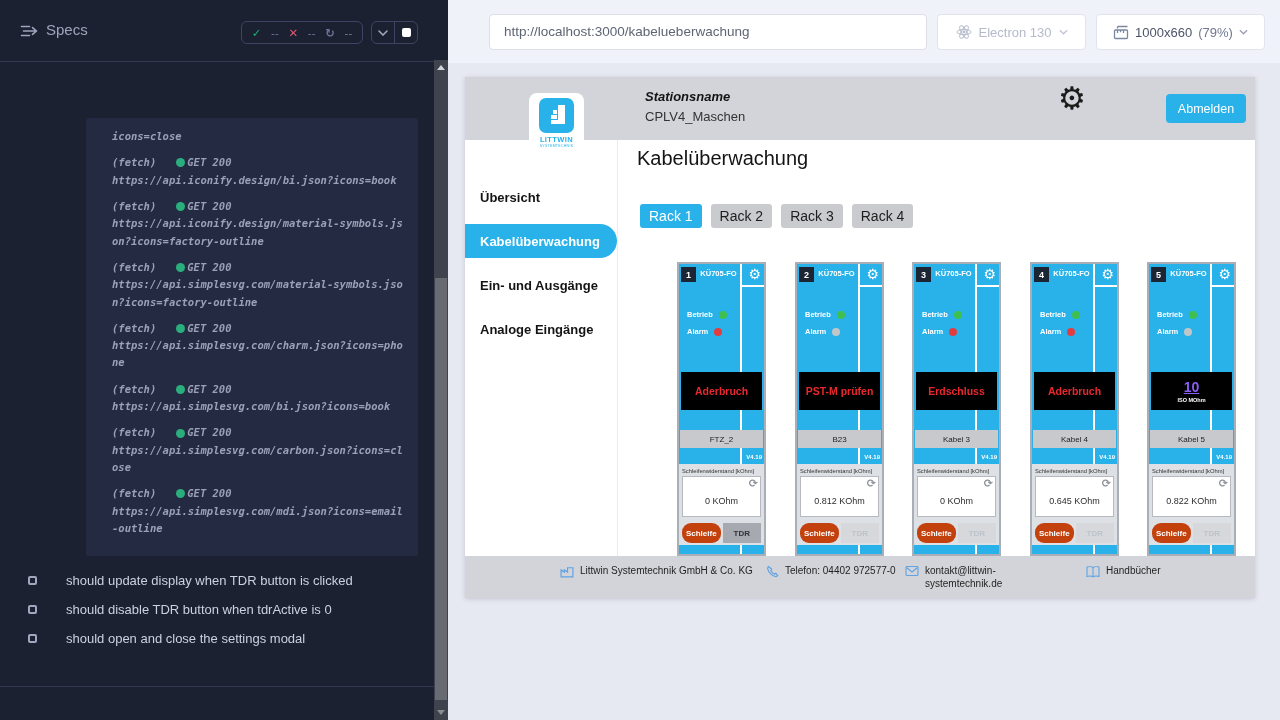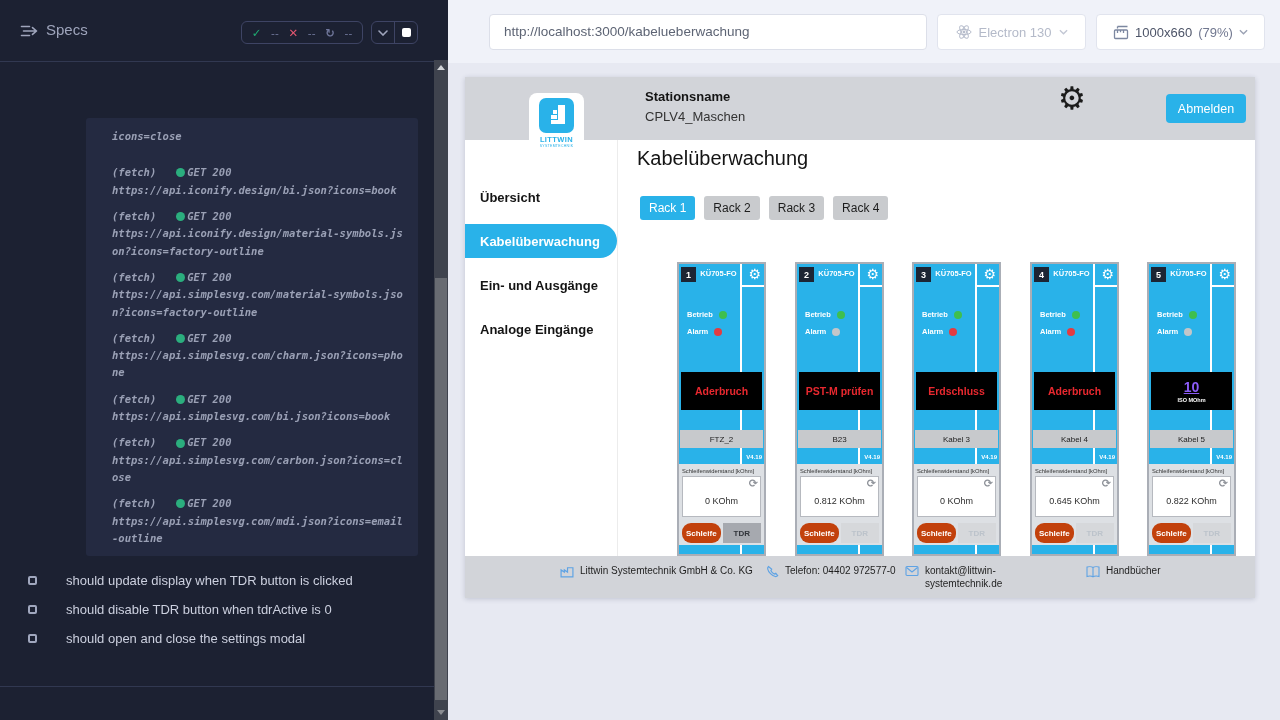--- a/index.html
+++ b/index.html
@@ -36,21 +36,21 @@
 
   .log-box { position:absolute; left:86px; top:118px; width:332px; height:438px;
     background:#242a41; border-radius:3px; padding:10px 10px 10px 26px; overflow:hidden;
     font-family:"DejaVu Sans Mono", monospace; font-style:italic; font-weight:600;
     font-size:10.5px; color:#9aa0b5; line-height:1.65; }
   .log-entry { margin-bottom:9px; }
   .log-line1 { display:flex; align-items:center; }
   .log-dot { display:inline-block; width:9px; height:9px; border-radius:50%;
     background:#2bae7e; margin-left:20px; margin-right:2px; }
   .log-url { word-break:break-all; }
-  .log-cont { margin-bottom:19px; }
+  .log-cont { margin-bottom:9px; }
 
   .tests { position:absolute; left:0; top:566px; width:434px; }
   .test-item { display:flex; align-items:center; gap:29px; padding:7px 0 7px 28px;
     color:#ccd0df; font-size:13px; cursor:pointer; }
   .test-icon { width:9px; height:9px; border:2px solid #a0a7be; border-radius:2px; flex:0 0 auto; }
   .tests-divider { position:absolute; left:0; top:686px; width:434px; border-top:1px solid #313851; }
 
   
   .v-scrollbar { position:absolute; left:434px; top:60px; width:14px; height:660px; background:#3f434e; }
   .sb-up { position:absolute; top:5px; left:3px; width:0; height:0;
@@ -77,40 +77,40 @@
   .app { position:absolute; left:17px; top:77px; width:790px; height:521px; background:#fff;
     box-shadow:0 1px 5px rgba(40,50,80,.20); overflow:hidden; }
   .app-header { position:absolute; left:0; top:0; width:790px; height:63px; background:#d2d4d9; }
   .logo-card { position:absolute; left:64px; top:16px; width:55px; height:64px; background:#fff;
     border-radius:8px; z-index:6; display:flex; flex-direction:column; align-items:center; padding-top:5px; }
   .logo-icon { width:35px; height:35px; background:#29b2e9; border-radius:7px; display:flex;
     align-items:center; justify-content:center; }
   .logo-title { color:#29b2e9; font-weight:bold; font-size:7.5px; letter-spacing:.4px; margin-top:2px; }
   .logo-sub { color:#29b2e9; font-size:3.5px; letter-spacing:.3px; }
   .station { position:absolute; left:180px; top:12px; z-index:2; }
-  .station-label { font-size:13px; font-weight:bold; color:#141414; }
+  .station-label { font-size:13px; font-weight:bold; color:#141414;font-style:italic; }
   .station-name { font-size:13px; color:#333; margin-top:5px; }
   .header-gear { position:absolute; left:593px; top:6px; font-size:31px; color:#1b1b1b;
     cursor:pointer; z-index:2; line-height:1; }
   .logout-btn { position:absolute; left:701px; top:17px; width:80px; height:29px; background:#29b2e9;
     color:#fff; border:none; border-radius:4px; font-size:12.5px; cursor:pointer;
     font-family:"Liberation Sans",sans-serif; z-index:2; }
 
   .app-sidebar { position:absolute; left:0; top:63px; width:153px; bottom:42px; background:#fff;
     border-right:1px solid #ececec; padding-top:35px; z-index:5; }
   .side-item { height:44px; display:flex; align-items:center; padding-left:15px;
     font-size:13px; font-weight:bold; color:#141414; cursor:pointer; }
   .side-item.active { padding-left:0; }
   .side-item.active .side-pill { background:#29b2e9; color:#fff; width:153px; height:34px;
     border-radius:0 17px 17px 0; display:flex; align-items:center; padding-left:15px; }
 
   .main-title { position:absolute; left:172px; top:70px; font-size:20px; color:#141414; }
   .tabs { position:absolute; left:175px; top:119px; display:flex; gap:9px; }
-  .tab { height:24px; padding:0 9px; display:flex; align-items:center; font-size:12px;
-    background:#c9cbce; color:#1d1d1d; border-radius:3px; cursor:pointer; }
+  .tab { height:24px; padding:0 9px; display:flex; align-items:center; font-size:14px;
+    background:#c9cbce; color:#1d1d1d; border-radius:3px; cursor:pointer;margin-top:8px; }
   .tab.active { background:#29b2e9; color:#fff; }
 
   
   .ku-card { position:absolute; top:185px; width:89px; height:294px; background:#aaaeb6; padding:2px; }
   .card-blue { position:relative; width:85px; height:290px; background:#29b2e9; }
   .vline { position:absolute; left:61px; top:0; width:2px; height:290px; background:#fff; z-index:1; }
   .hline { position:absolute; left:63px; top:21px; right:0; height:2px; background:#fff; z-index:1; }
   .card-num { position:absolute; left:2px; top:3px; width:15px; height:15px; background:#1c2534;
     color:#fff; font-size:9px; font-weight:bold; display:flex; align-items:center;
     justify-content:center; z-index:2; }

